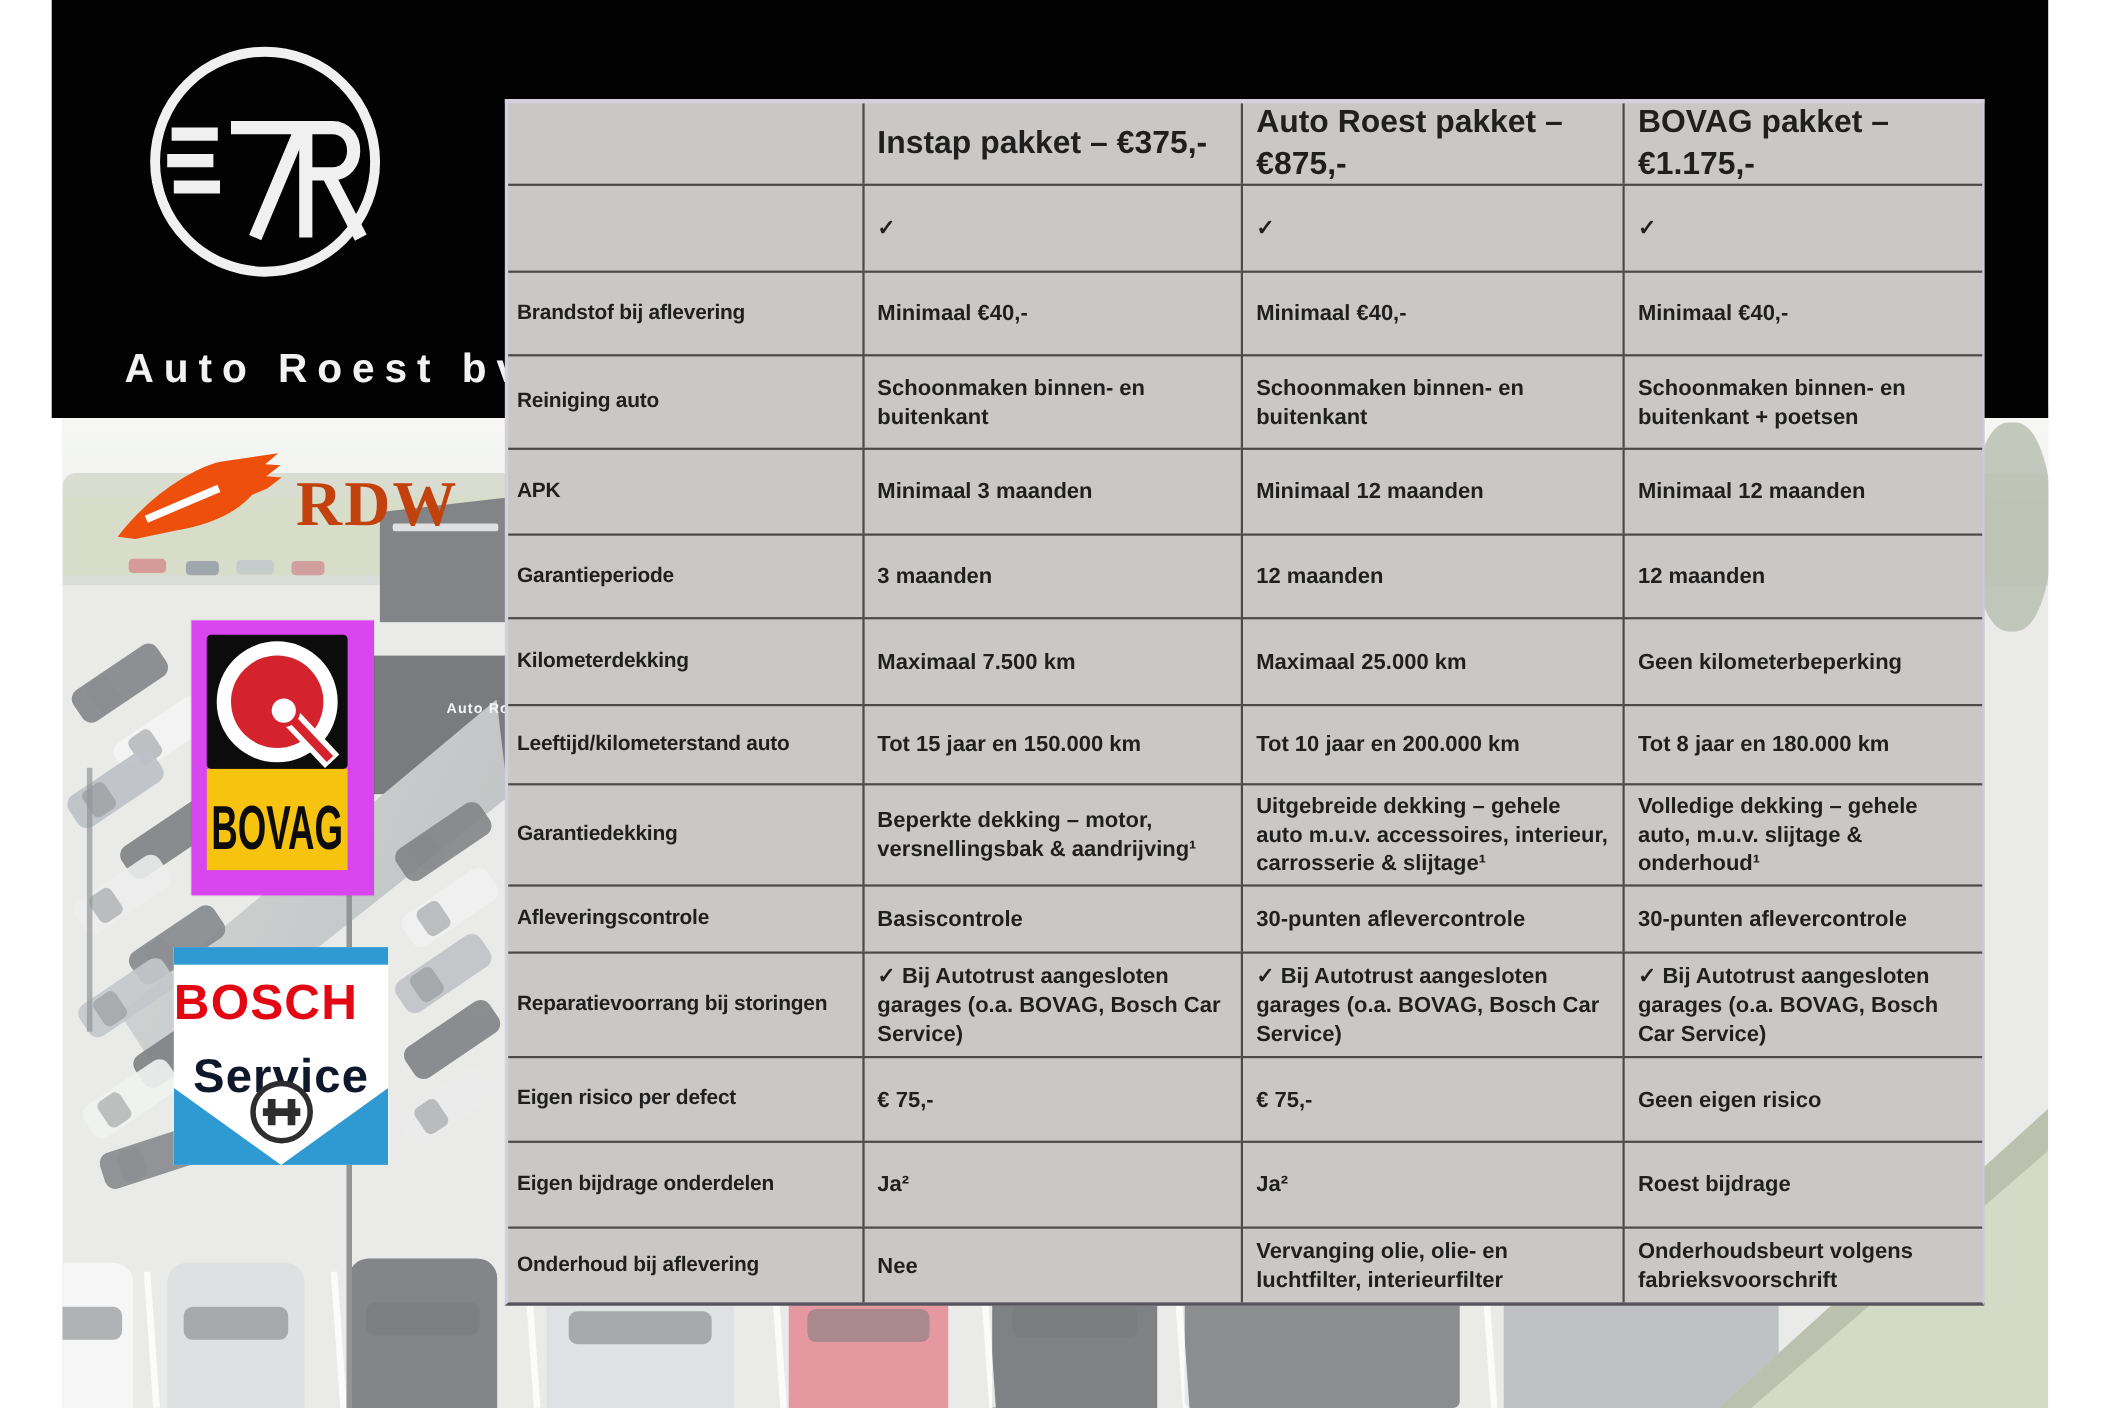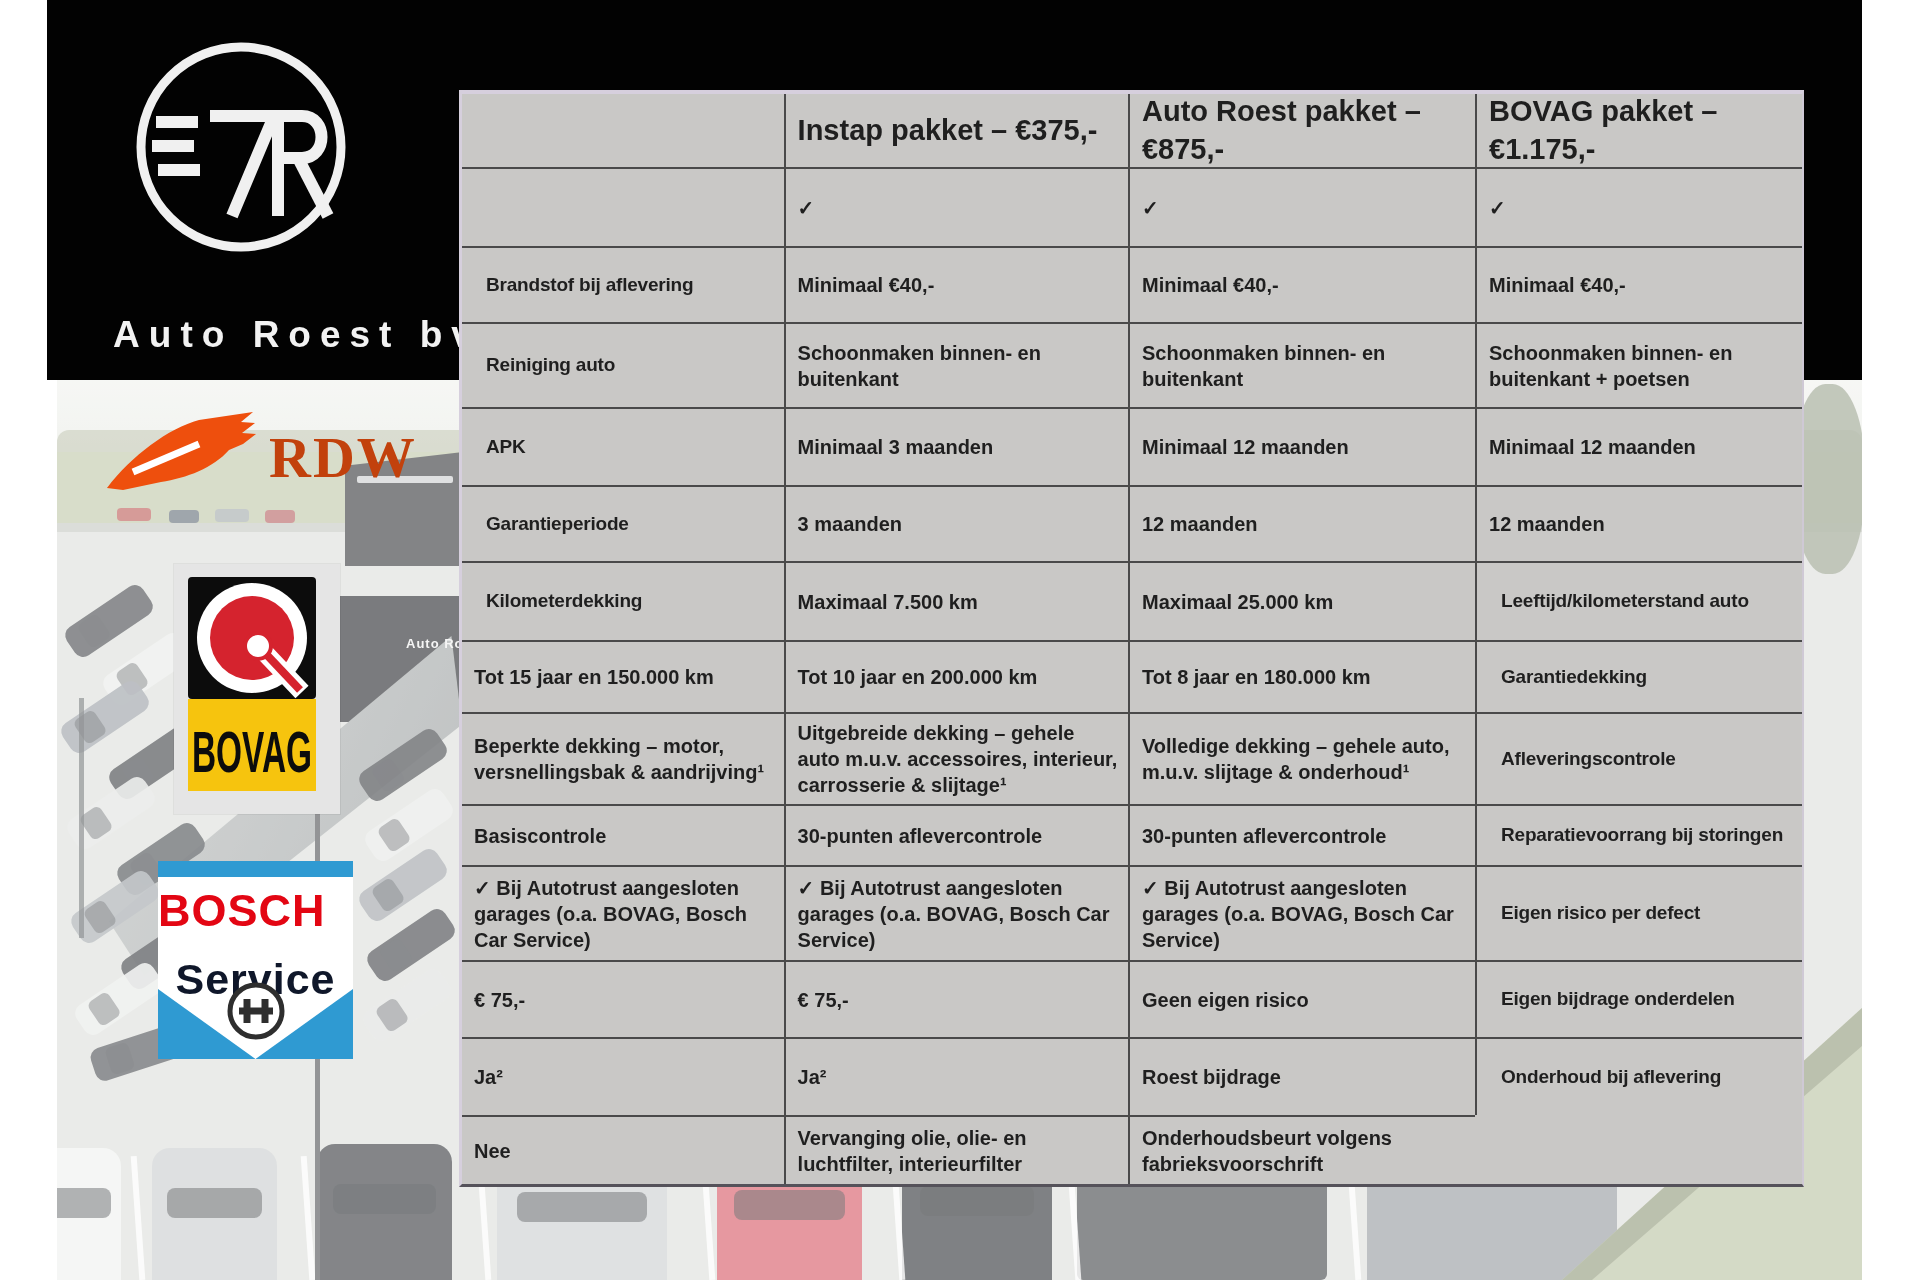--- a/index.html
+++ b/index.html
@@ -37,21 +37,21 @@
   
   .band{position:absolute;left:47px;top:0;width:1815px;height:380px;background:#020202;}
   .monogram{position:absolute;left:79px;top:32px;}
   .brand-name{position:absolute;left:40px;top:314px;width:420px;text-align:center;color:#f2f2f2;
               font-size:37px;font-weight:bold;letter-spacing:9px;white-space:nowrap;}
 
   
   .rdw{position:absolute;left:103px;top:410px;width:320px;height:104px;}
   .rdw-text{position:absolute;left:166px;top:14px;font-family:"Liberation Serif",serif;font-weight:bold;
             font-size:58px;color:#c2410c;letter-spacing:2px;}
-  .bovag{position:absolute;left:174px;top:564px;width:166px;height:250px;background:#e5e5e5;box-shadow:0 0 0 1px rgba(0,0,0,.05);}
+  .bovag{position:absolute;left:174px;top:564px;width:166px;height:250px;background:#d946ef;box-shadow:0 0 0 1px rgba(0,0,0,.05);}
   .bosch{position:absolute;left:158px;top:861px;width:195px;height:198px;background:#ffffff;overflow:hidden;}
   .bosch-top{position:absolute;left:0;top:0;right:0;height:16px;background:#2f9ad2;}
   .bosch-word1{position:absolute;left:0;right:0;top:24px;font-size:45px;font-weight:bold;
                color:#e30613;letter-spacing:1px;}
   .bosch-word2{position:absolute;left:0;right:0;top:76px;text-align:center;font-size:43px;font-weight:bold;
                color:#0f172a;letter-spacing:1px;margin-top:18px;}
   .vband{position:absolute;left:0;right:0;top:128px;bottom:0;}
   .vleft{position:absolute;left:0;top:0;width:50%;height:100%;background:#2f9ad2;clip-path:polygon(0 0,0 100%,100% 100%);}
   .vright{position:absolute;right:0;top:0;width:50%;height:100%;background:#2f9ad2;clip-path:polygon(100% 0,100% 100%,0 100%);}
   .armature{position:absolute;left:50%;top:118px;transform:translateX(-50%);}
@@ -60,21 +60,21 @@
   .cmp{position:absolute;left:459px;top:90px;width:1340px;background:#c9c8c6;
        border-top:4px solid #d6cfdd;border-left:3px solid #d6cfdd;border-right:2px solid #cfc9d5;border-bottom:3px solid #55525a;}
   .grid{display:grid;width:100%;
         grid-template-columns:24% 25.7% 25.9% 24.4%;
         grid-template-rows:73px 79px 76px 85px 78px 76px 79px 72px 92px 61px 95px 77px 78px 69px;}
   .c{border-left:2px solid #4a4a4a;border-top:2px solid #4a4a4a;display:flex;align-items:center;
      padding:4px 10px 4px 12px;color:#1f1f1f;font-weight:bold;font-size:20px;line-height:1.3;}
   .c:nth-child(-n+4){border-top:none;}
   .c:nth-child(4n+1){border-left:none;}
   .c.head{font-size:29px;}
-  .c.lab{font-size:19px;padding-left:24px;letter-spacing:-0.2px;}
+  .c.lab{font-size:19px;padding-left:8px;letter-spacing:-0.2px;}
 </style>
 </head>
 <body>
 
 <div class="canvas">
 
   <div class="photo">
     <div class="sky"></div>
     <div class="treeline"></div>
     <div class="field"></div>
@@ -262,20 +262,21 @@
       <div class="c">Minimaal 12 maanden</div>
 
       <div class="c lab">Garantieperiode</div>
       <div class="c">3 maanden</div>
       <div class="c">12 maanden</div>
       <div class="c">12 maanden</div>
 
       <div class="c lab">Kilometerdekking</div>
       <div class="c">Maximaal 7.500 km</div>
       <div class="c">Maximaal 25.000 km</div>
+      <div class="c">Geen kilometerbeperking</div>
 
       <div class="c lab">Leeftijd/kilometerstand auto</div>
       <div class="c">Tot 15 jaar en 150.000 km</div>
       <div class="c">Tot 10 jaar en 200.000 km</div>
       <div class="c">Tot 8 jaar en 180.000 km</div>
 
       <div class="c lab">Garantiedekking</div>
       <div class="c">Beperkte dekking – motor, versnellingsbak &amp; aandrijving¹</div>
       <div class="c">Uitgebreide dekking – gehele auto m.u.v. accessoires, interieur, carrosserie &amp; slijtage¹</div>
       <div class="c">Volledige dekking – gehele auto, m.u.v. slijtage &amp; onderhoud¹</div>

